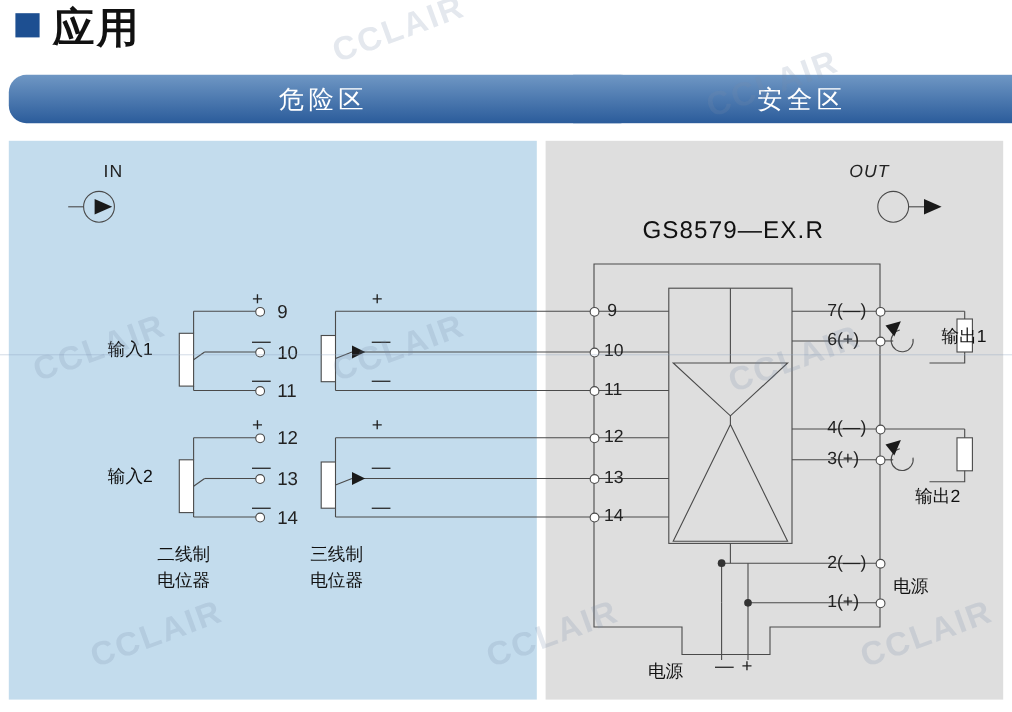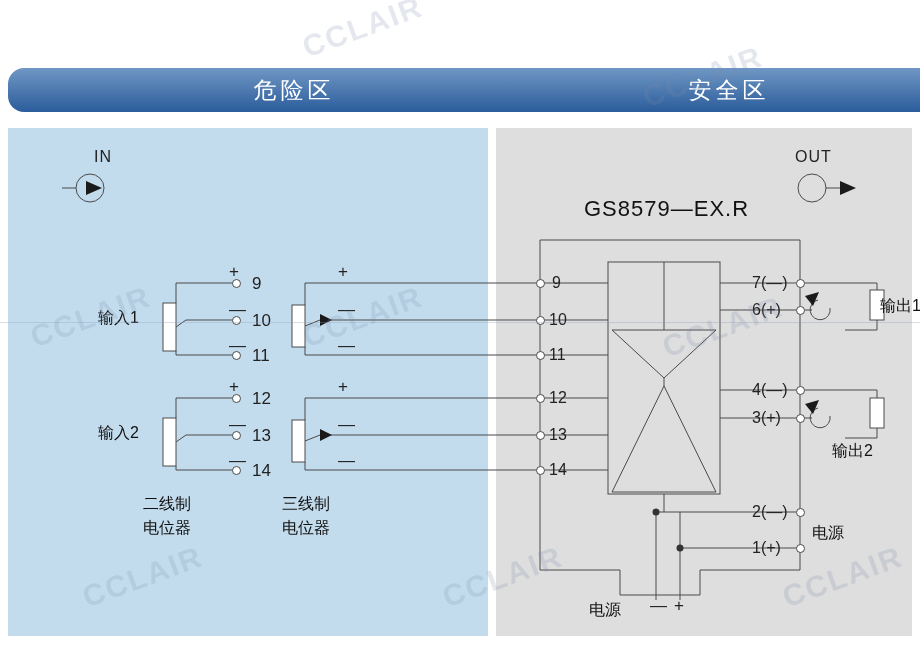--- a/index.html
+++ b/index.html
@@ -34,20 +34,24 @@
   .wm{position:absolute;color:rgba(120,140,170,0.20);font-size:30px;font-weight:bold;letter-spacing:2px;transform:rotate(-20deg);pointer-events:none;user-select:none;}
   .wm-line{position:absolute;left:0;top:322px;width:920px;height:1px;background:rgba(140,160,190,0.35);}
 
   .svgwrap{position:absolute;left:0;top:0;width:920px;height:647px;pointer-events:none;}
 </style>
 </head>
 <body>
 
 <div class="page">
 
+  <div class="hdr">
+    <div class="hdr-sq"></div>
+    <div class="hdr-title">应用</div>
+  </div>
 
   <div class="bar bar-danger">危险区</div>
   <div class="bar bar-safe">安全区</div>
 
   <div class="panel panel-danger"></div>
   <div class="panel panel-safe"></div>
 
   <svg class="svgwrap" viewBox="0 0 920 647">
     <g stroke="#4a4a4a" stroke-width="1" fill="none">
 
@@ -157,21 +161,21 @@
       <polygon points="320,429 332,435 320,441"></polygon>
     </g>
 
     <g fill="#333" stroke="none">
       <circle cx="656" cy="512" r="3.5"></circle>
       <circle cx="680" cy="548" r="3.5"></circle>
     </g>
   </svg>
 
   <div class="txt" style="left:78px;top:148px;font-size:16px;letter-spacing:1px;margin-left:16px;">IN</div>
-  <div class="txt" style="left:795px;top:148px;font-size:16px;letter-spacing:1px;">OUT</div>
+  <div class="txt" style="left:772px;top:148px;font-size:16px;letter-spacing:1px;font-style:italic;">OUT</div>
 
   <div class="txt" style="left:584px;top:196px;font-size:22px;letter-spacing:1px;color:#111;">GS8579—EX.R</div>
 
   <div class="txt-cn" style="left:98px;top:308px;">输入1</div>
   <div class="txt" style="left:229px;top:262px;font-size:17px;">+</div>
   <div class="txt" style="left:229px;top:300px;font-size:17px;">—</div>
   <div class="txt" style="left:229px;top:336px;font-size:17px;">—</div>
   <div class="term" style="left:232px;top:279px;"></div>
   <div class="term" style="left:232px;top:316px;"></div>
   <div class="term" style="left:232px;top:351px;"></div>
@@ -224,21 +228,21 @@
   <div class="term" style="left:796px;top:508px;"></div>
   <div class="term" style="left:796px;top:544px;"></div>
 
   <div class="txt" style="left:752px;top:274px;font-size:16px;">7(—)</div>
   <div class="txt" style="left:752px;top:301px;font-size:16px;">6(+)</div>
   <div class="txt" style="left:752px;top:381px;font-size:16px;">4(—)</div>
   <div class="txt" style="left:752px;top:409px;font-size:16px;">3(+)</div>
   <div class="txt" style="left:752px;top:503px;font-size:16px;">2(—)</div>
   <div class="txt" style="left:752px;top:539px;font-size:16px;">1(+)</div>
 
-  <div class="txt-cn" style="left:880px;top:296px;">输出1</div>
+  <div class="txt-cn" style="left:856px;top:296px;">输出1</div>
   <div class="txt-cn" style="left:832px;top:441px;">输出2</div>
   <div class="txt-cn" style="left:812px;top:523px;">电源</div>
 
   <div class="txt-cn" style="left:589px;top:600px;">电源</div>
   <div class="txt" style="left:650px;top:596px;font-size:17px;">—</div>
   <div class="txt" style="left:674px;top:596px;font-size:17px;">+</div>
 
   <div class="wm-line"></div>
   <div class="wm" style="left:28px;top:300px;">CCLAIR</div>
   <div class="wm" style="left:300px;top:10px;">CCLAIR</div>

